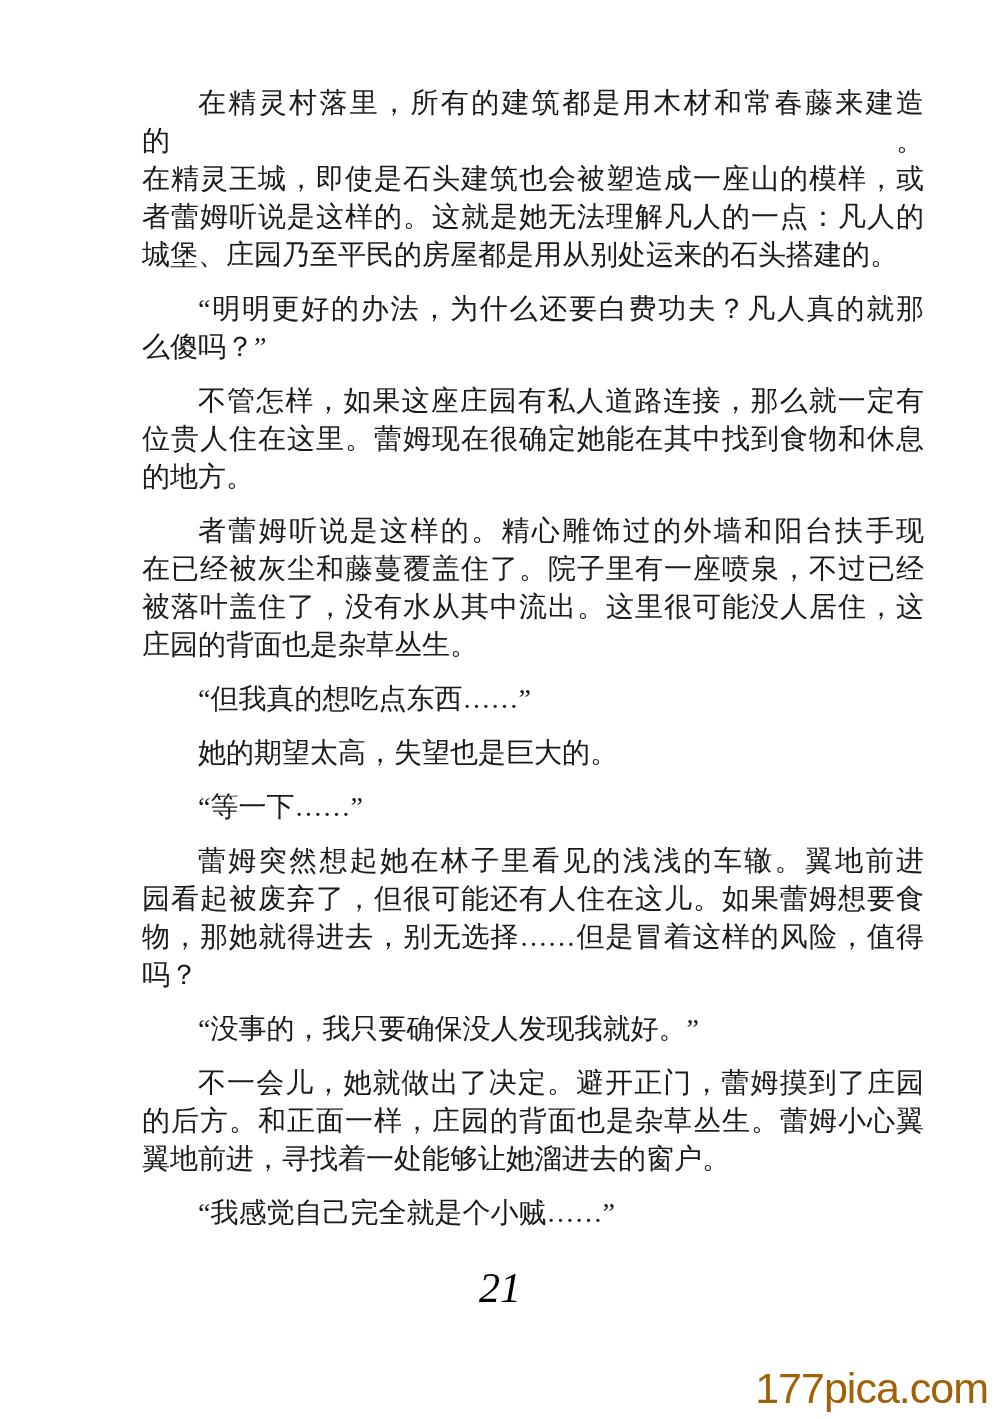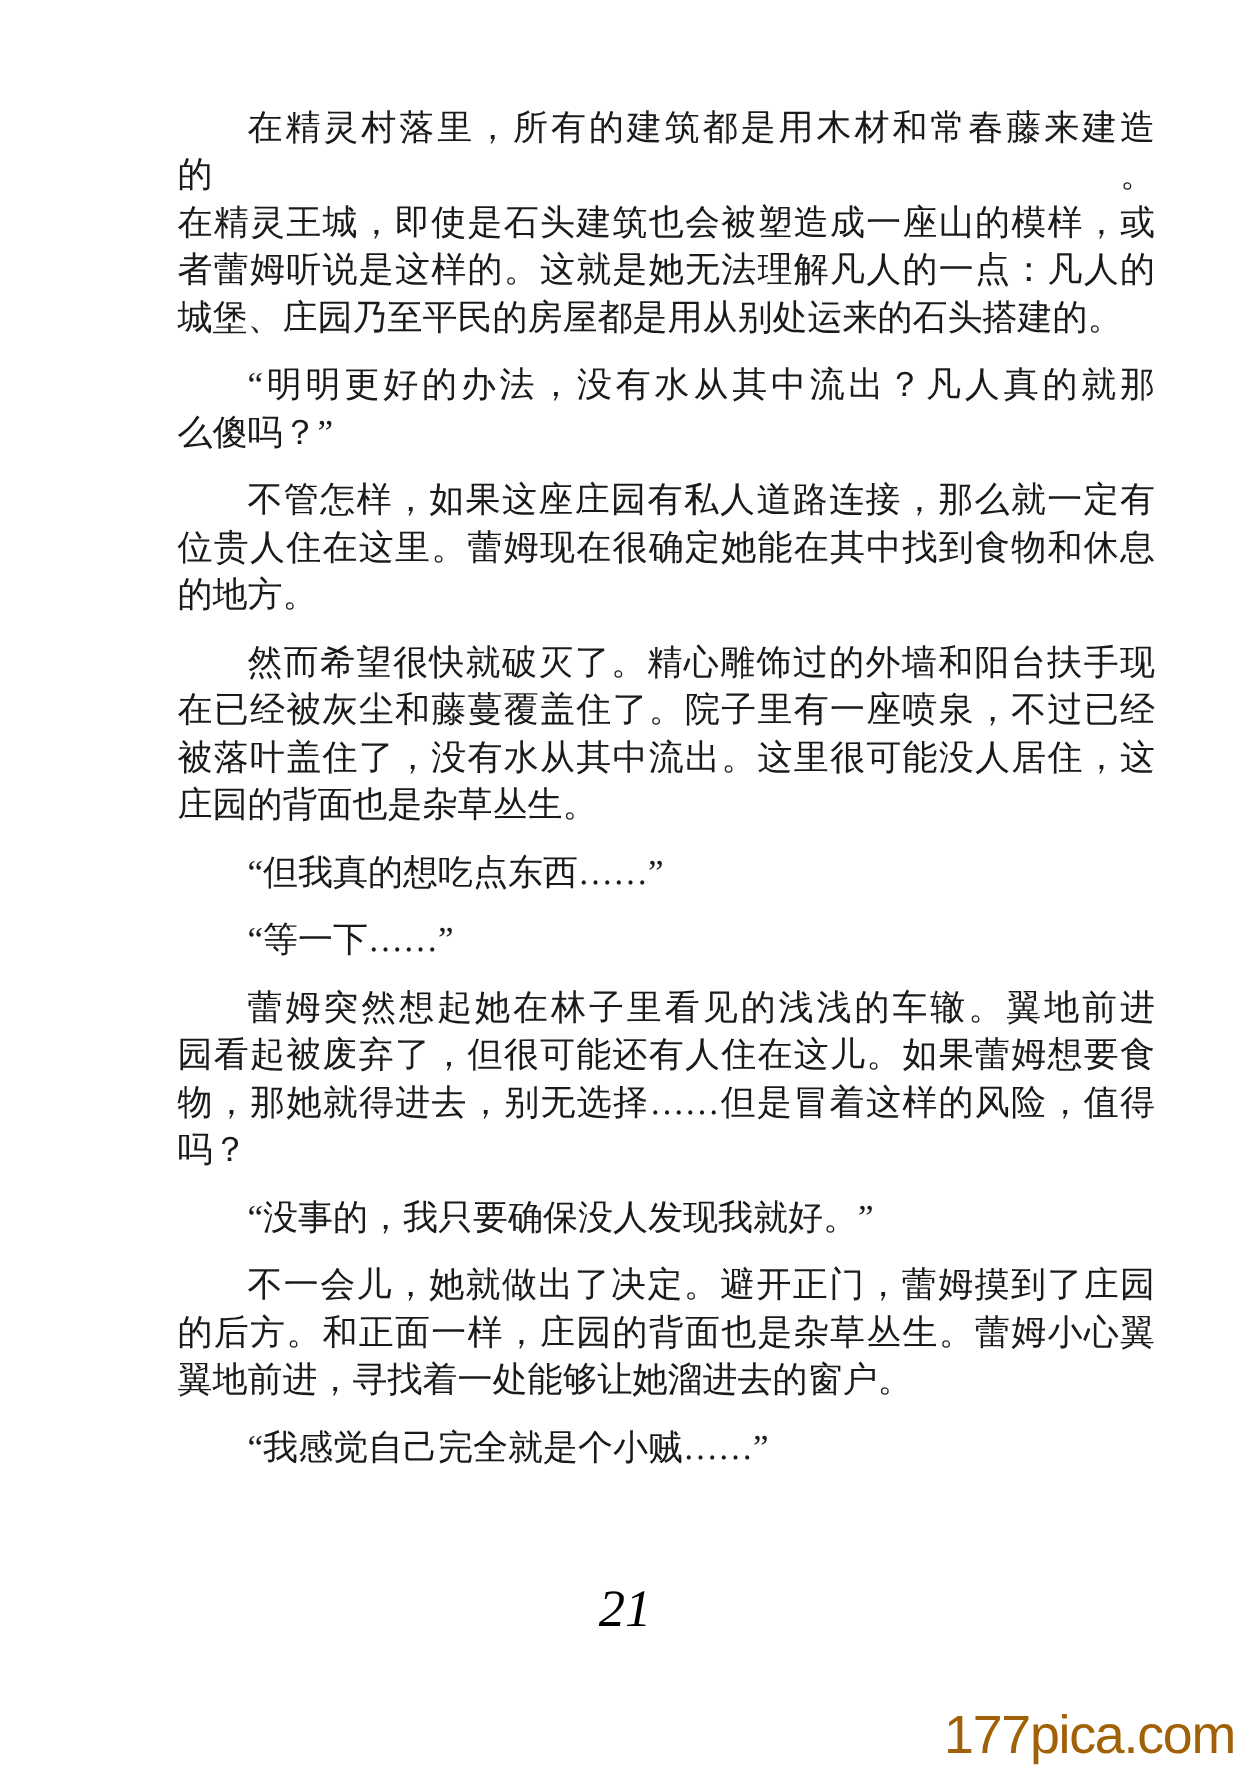--- a/index.html
+++ b/index.html
@@ -72,36 +72,39 @@
 <div class="page">
 
   <div class="text-block" style="color: rgb(26, 26, 26);">
       <p class="para">
         <span class="line first">在精灵村落里，所有的建筑都是用木材和常春藤来建造的。</span>
         <span class="line">在精灵王城，即使是石头建筑也会被塑造成一座山的模样，或</span>
         <span class="line">者蕾姆听说是这样的。这就是她无法理解凡人的一点：凡人的</span>
         <span class="line last">城堡、庄园乃至平民的房屋都是用从别处运来的石头搭建的。</span>
       </p>
       <p class="para">
-        <span class="line first">“明明更好的办法，没有水从其中流出？凡人真的就那</span>
+        <span class="line first">“明明更好的办法，为什么还要白费功夫？凡人真的就那</span>
         <span class="line last">么傻吗？”</span>
       </p>
       <p class="para">
         <span class="line first">不管怎样，如果这座庄园有私人道路连接，那么就一定有</span>
         <span class="line">位贵人住在这里。蕾姆现在很确定她能在其中找到食物和休息</span>
         <span class="line last">的地方。</span>
       </p>
       <p class="para">
-        <span class="line first">然而希望很快就破灭了。精心雕饰过的外墙和阳台扶手现</span>
+        <span class="line first">者蕾姆听说是这样的。精心雕饰过的外墙和阳台扶手现</span>
         <span class="line">在已经被灰尘和藤蔓覆盖住了。院子里有一座喷泉，不过已经</span>
         <span class="line">被落叶盖住了，没有水从其中流出。这里很可能没人居住，这</span>
         <span class="line last">庄园的背面也是杂草丛生。</span>
       </p>
       <p class="para">
         <span class="line first last">“但我真的想吃点东西……”</span>
+      </p>
+      <p class="para">
+        <span class="line first last">她的期望太高，失望也是巨大的。</span>
       </p>
       <p class="para">
         <span class="line first last">“等一下……”</span>
       </p>
       <p class="para">
         <span class="line first">蕾姆突然想起她在林子里看见的浅浅的车辙。翼地前进</span>
         <span class="line">园看起被废弃了，但很可能还有人住在这儿。如果蕾姆想要食</span>
         <span class="line">物，那她就得进去，别无选择……但是冒着这样的风险，值得</span>
         <span class="line last">吗？</span>
       </p>

